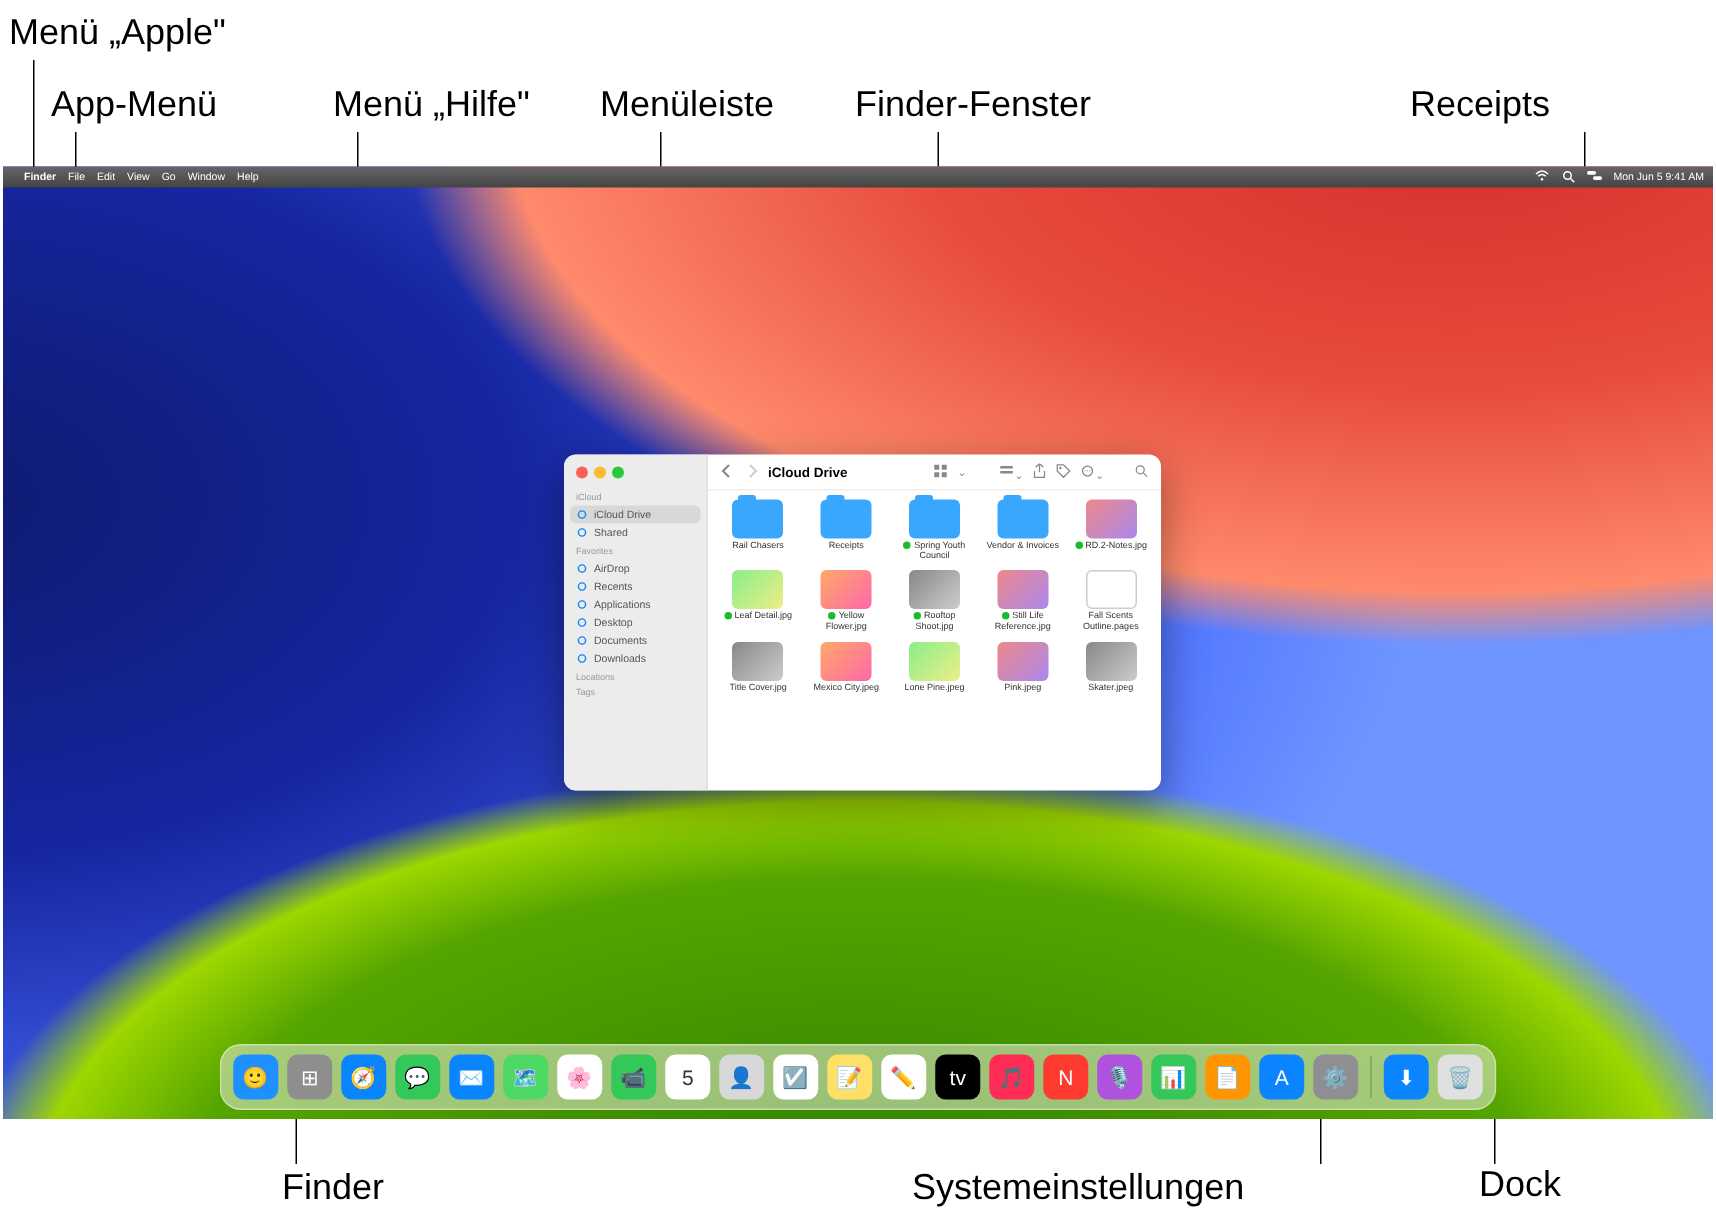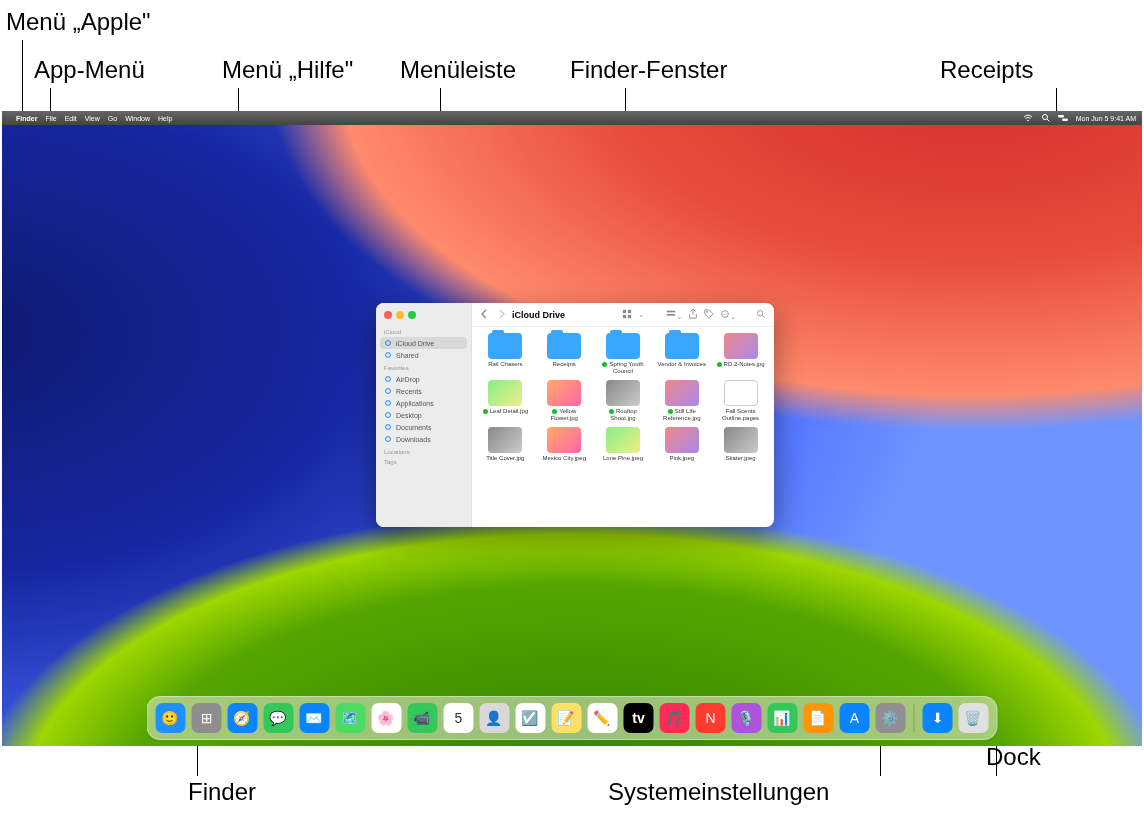--- a/index.html
+++ b/index.html
@@ -141,21 +141,21 @@
 
 <div class="connector" style="left:22px; top:40px; width:1px; height:78px;"></div>
 <div class="connector" style="left:50px; top:88px; width:1px; height:30px;"></div>
 <div class="connector" style="left:238px; top:88px; width:1px; height:30px;"></div>
 <div class="connector" style="left:440px; top:88px; width:1px; height:30px;"></div>
 <div class="connector" style="left:625px; top:88px; width:1px; height:216px;"></div>
 <div class="connector" style="left:1056px; top:88px; width:1px; height:32px;"></div>
 
 <div class="callout" style="left:188px; top:778px;">Finder</div>
 <div class="callout" style="left:608px; top:778px;text-align:right;">Systemeinstellungen</div>
-<div class="callout" style="left:986px; top:743px;text-align:center;">Dock</div>
+<div class="callout" style="left:986px; top:776px;text-align:center;">Dock</div>
 <div class="connector" style="left:197px; top:740px; width:1px; height:36px;"></div>
 <div class="connector" style="left:880px; top:740px; width:1px; height:36px;"></div>
 <div class="connector" style="left:996px; top:738px; width:1px; height:38px;"></div>
 
 <div class="desktop">
 
   <div class="menubar">
     <div class="left">
       <span class="apple-logo"></span>
       <span style="font-weight:600">Finder</span>
@@ -362,21 +362,21 @@
       <div class="dicon" style="background: rgb(52, 199, 89);">💬</div>
       <div class="dicon" style="background: rgb(10, 132, 255);">✉️</div>
       <div class="dicon" style="background: rgb(76, 217, 100);">🗺️</div>
       <div class="dicon" style="background: rgb(255, 255, 255); color: rgb(51, 51, 51);">🌸</div>
       <div class="dicon" style="background: rgb(52, 199, 89);">📹</div>
       <div class="dicon" style="background: rgb(255, 255, 255); color: rgb(51, 51, 51);">5</div>
       <div class="dicon" style="background: rgb(216, 216, 216);">👤</div>
       <div class="dicon" style="background: rgb(255, 255, 255); color: rgb(51, 51, 51);">☑️</div>
       <div class="dicon" style="background: rgb(255, 224, 102);">📝</div>
       <div class="dicon" style="background: rgb(255, 255, 255); color: rgb(51, 51, 51);">✏️</div>
-      <div class="dicon" style="background: rgb(0, 0, 0); font-weight: bold;">tv</div>
+      <div class="dicon" style="background: rgb(0, 0, 0);">tv</div>
       <div class="dicon" style="background: rgb(255, 45, 85);">🎵</div>
       <div class="dicon" style="background: rgb(255, 59, 48);">N</div>
       <div class="dicon" style="background: rgb(175, 82, 222);">🎙️</div>
       <div class="dicon" style="background: rgb(52, 199, 89);">📊</div>
       <div class="dicon" style="background: rgb(255, 149, 0);">📄</div>
       <div class="dicon" style="background: rgb(10, 132, 255);">A</div>
       <div class="dicon" style="background: rgb(142, 142, 147);">⚙️</div>
       <div class="dsep"></div>
       <div class="dicon" style="background: rgb(10, 132, 255);">⬇︎</div>
       <div class="dicon" style="background: rgb(224, 224, 224); color: rgb(51, 51, 51);">🗑️</div>

